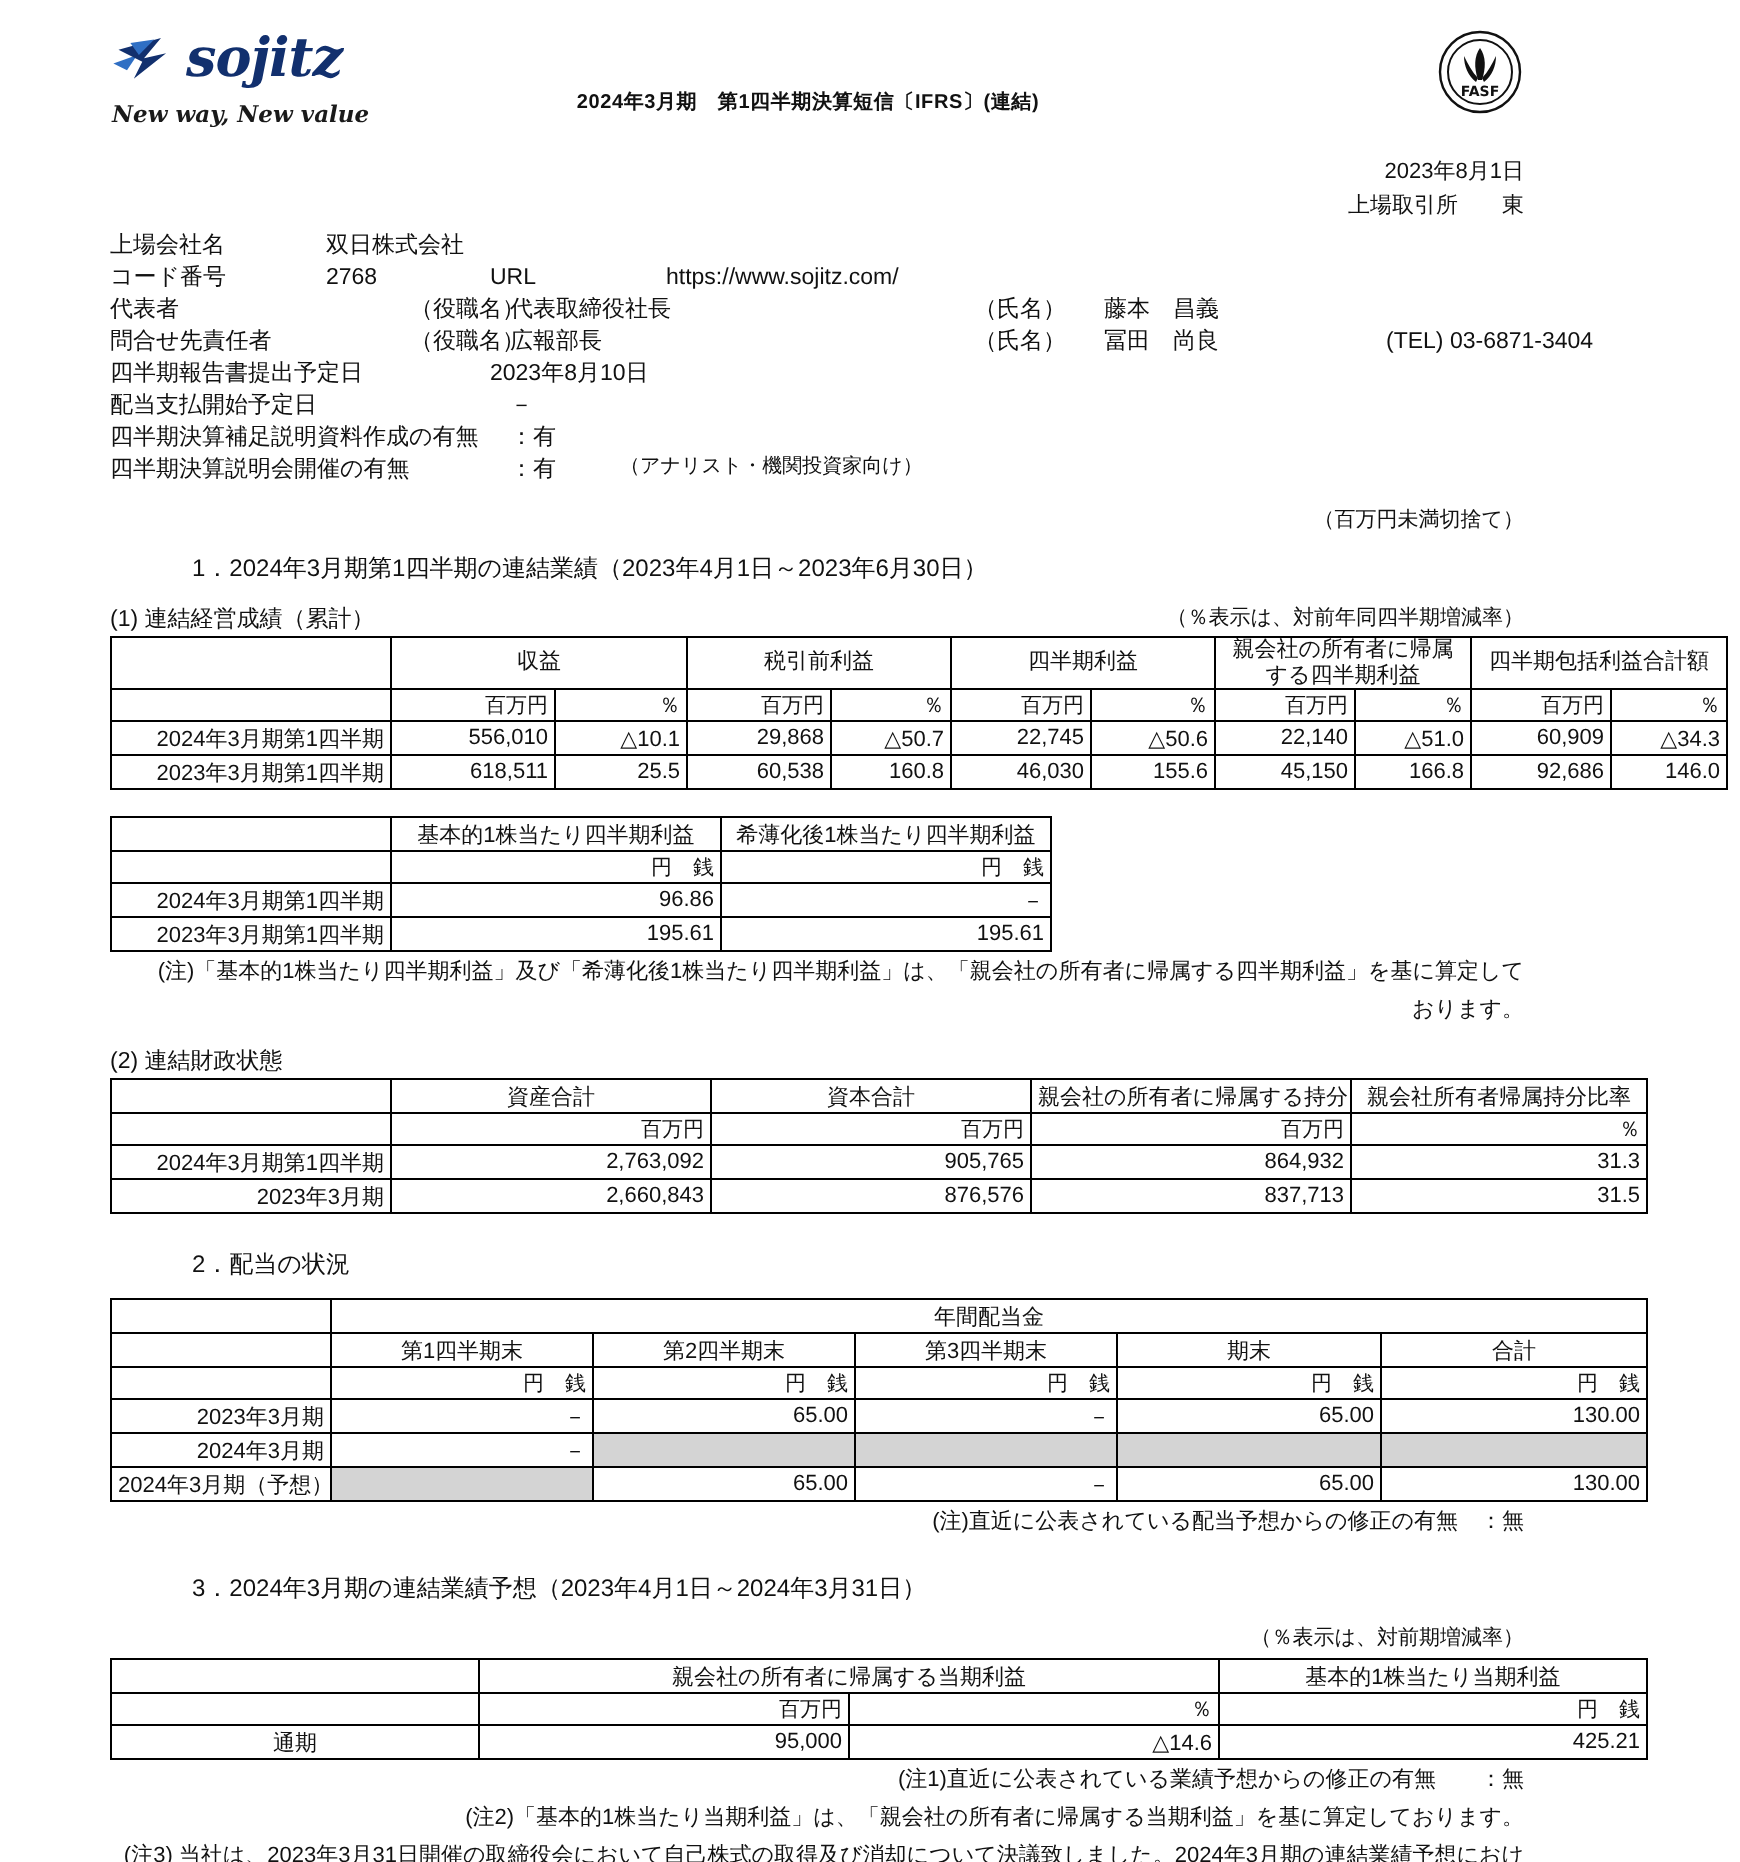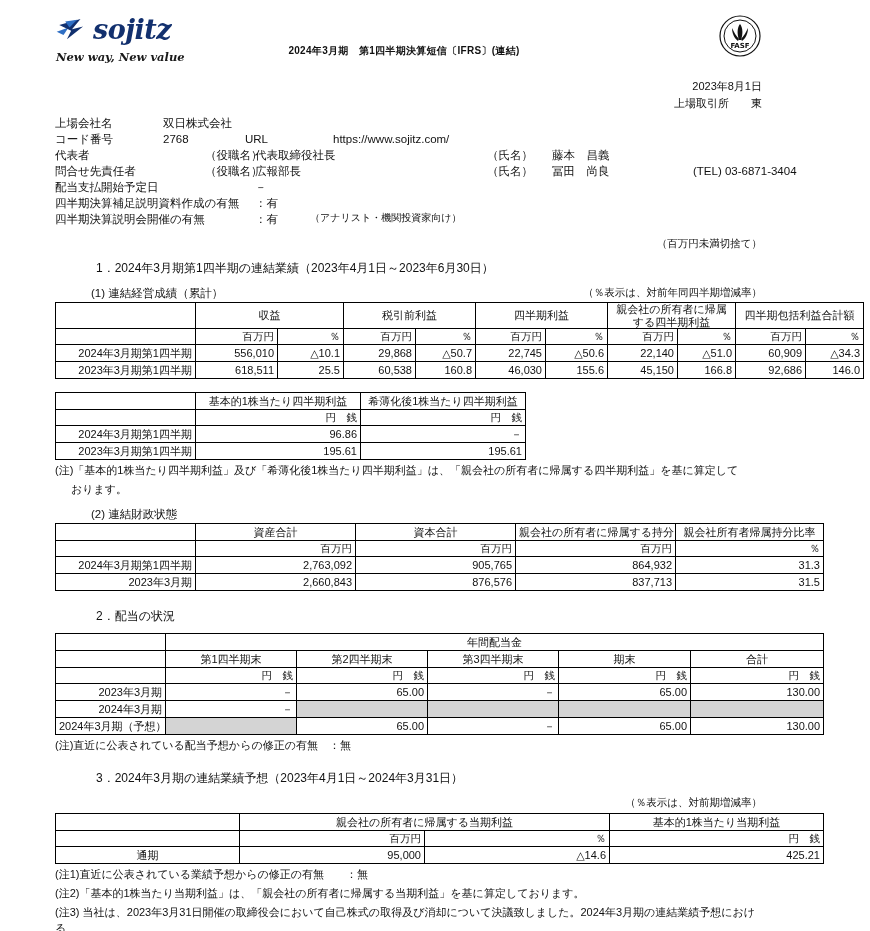--- a/index.html
+++ b/index.html
@@ -120,32 +120,32 @@
     font-size: 12px;
     margin-top: 9px;
     margin-bottom: 4px;
     margin-left: 41px;
   }
   .sub-title {
     font-size: 11.5px;
     margin-top: 9px;
     margin-bottom: 1px;
     position: relative;
-    margin-left: 36px;
   }
   .sub-title .right-note {
     position: absolute;
     right: 0;
     top: 0;
     font-size: 10.5px;
   }
   .note {
     font-size: 11px;
     margin-top: 3px;
     line-height: 1.45;
+    text-align: right;
   }
   .note-indent { padding-left: 16px; }
   .gap-md { height: 13px; }
 
   
   table.fin {
     border-collapse: collapse;
     table-layout: fixed;
     font-size: 11px;
     border: 1px solid #000;
@@ -234,20 +234,24 @@
 
       <div class="mline">
         <span class="lbl">問合せ先責任者</span>
         <span class="c-150">（役職名）</span>
         <span class="c-200">広報部長</span>
         <span class="c-432">（氏名）</span>
         <span style="position:absolute;left:497px">冨田　尚良</span>
         <span style="position:absolute;left:638px">(TEL) 03-6871-3404</span>
       </div>
 
+      <div class="mline">
+        <span class="lbl">四半期報告書提出予定日</span>
+        <span style="position:absolute;left:190px">2023年8月10日</span>
+      </div>
 
       <div class="mline">
         <span class="lbl">配当支払開始予定日</span>
         <span style="position:absolute;left:200px">－</span>
       </div>
 
       <div class="mline">
         <span class="lbl">四半期決算補足説明資料作成の有無</span>
         <span style="position:absolute;left:200px">：有</span>
       </div>

